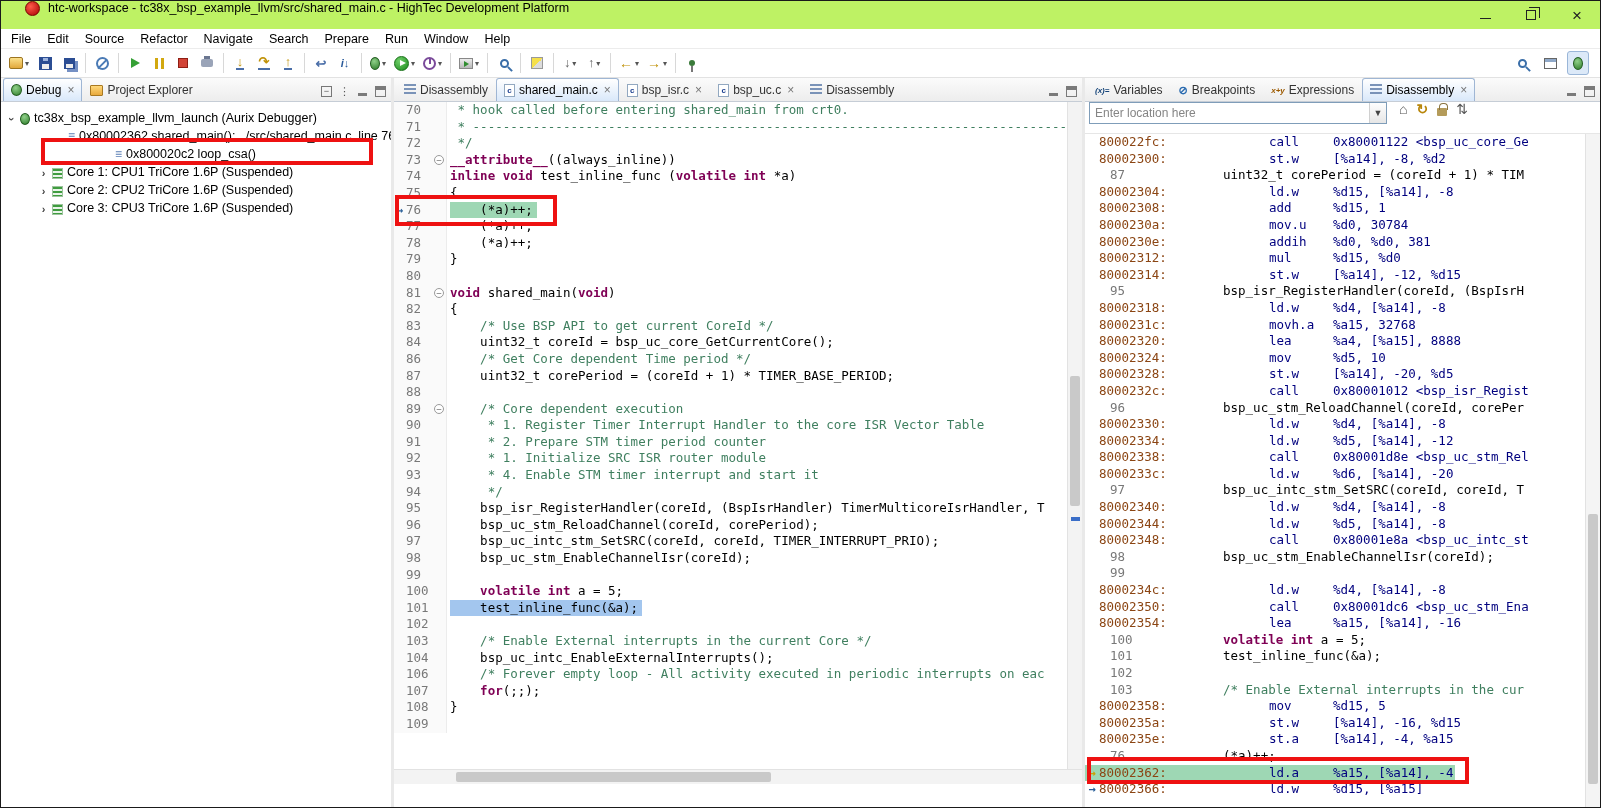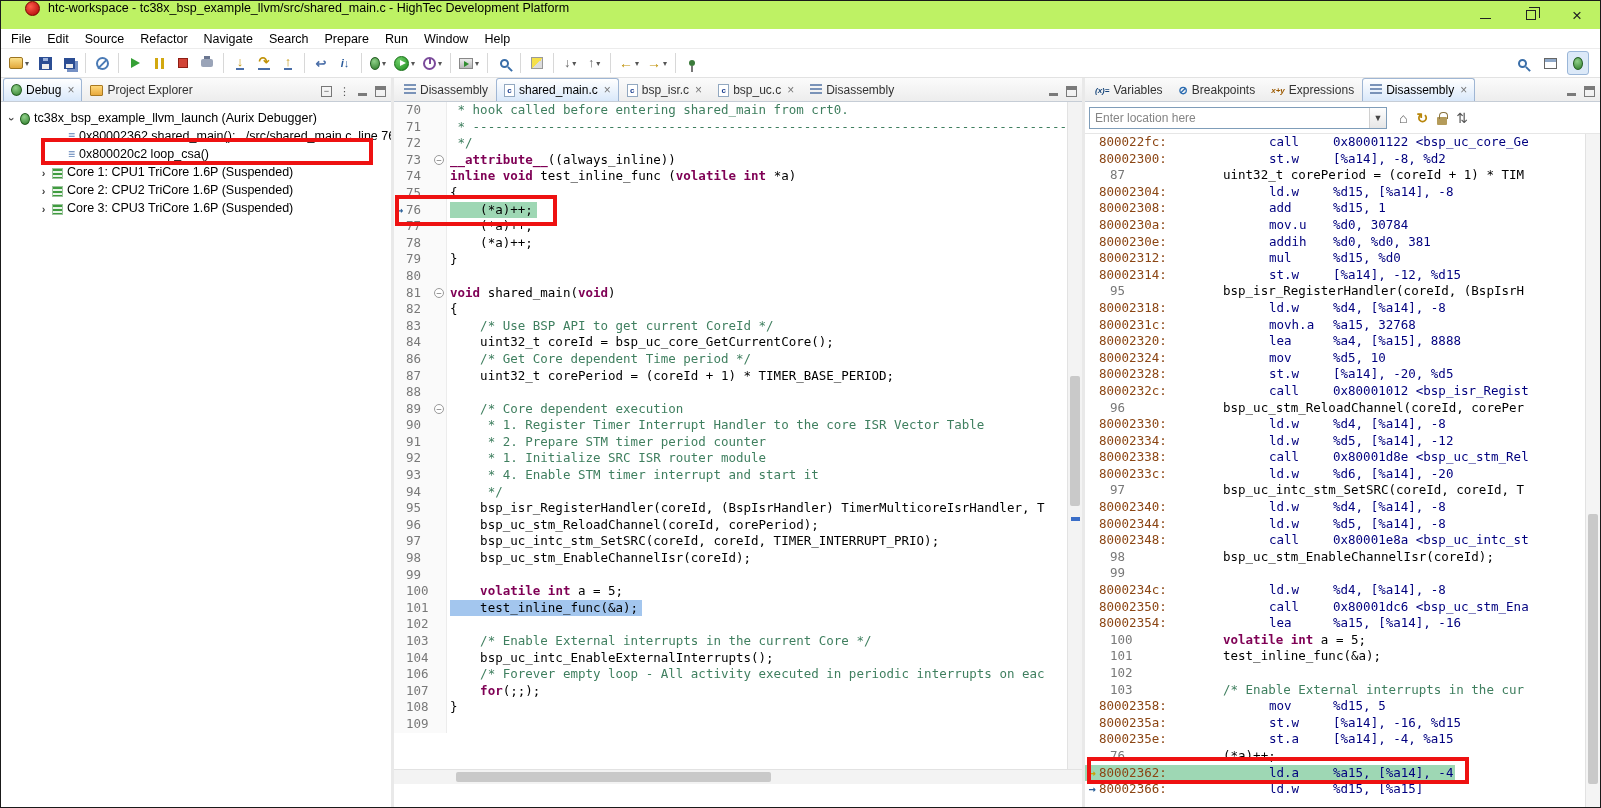--- a/index.html
+++ b/index.html
@@ -138,21 +138,21 @@
   .sc{color:var(--comment)}
   .sp{color:#000}
   .vscroll{width:15px;flex:none;background:#f3f3f3;border-left:1px solid #e2e2e2;position:relative}
   .vthumb{position:absolute;left:2px;right:2px;top:274px;height:130px;background:#c9c9c9;border-radius:2px}
   .vmark{position:absolute;left:3px;width:9px;top:415px;height:4px;background:#3a6ec8}
   .hscroll{height:15px;flex:none;background:#f3f3f3;border-top:1px solid #e2e2e2;position:relative}
   .hthumb{position:absolute;top:2px;bottom:2px;left:62px;width:315px;background:#c9c9c9;border-radius:2px}
   .center-fill{flex:1;background:#fff}
 
   
-  .rtb{height:32px;display:flex;align-items:center;background:#fff;border-bottom:1px solid #e6e6e6;flex:none}
+  .rtb{height:32px;display:flex;align-items:flex-start;background:#fff;border-bottom:1px solid #e6e6e6;flex:none}
   .combo{width:298px;height:22px;margin-left:4px;border:1px solid #7f9db9;display:flex;background:#fff}
   .combo input{border:0;outline:0;flex:1;font-size:12px;padding:0 5px;color:#222;font-family:"Liberation Sans",sans-serif}
   .combo input::placeholder{color:#858585}
   .combo-arrow{width:17px;display:flex;align-items:center;justify-content:center;color:#444;font-size:9px;
     border-left:1px solid #d0d0d0;background:linear-gradient(#fefefe,#e6e6e6)}
   .rtb-icons{display:flex;align-items:center;gap:9px;margin-left:12px}
   .pi{color:#555;font-size:14px;line-height:14px;display:inline-block;position:relative}
   .pi-home::before{content:"⌂"}
   .pi-refresh::before{content:"↻";color:#b8860b;font-weight:bold}
   .pi-sync::before{content:"⇅"}
@@ -345,21 +345,21 @@
           <div class="trow" style="padding-left: 4px;">
             <span class="twist open">›</span>
             <span class="tico ico-launch-config-icon"></span>
             <span class="tlabel">tc38x_bsp_example_llvm_launch (Aurix Debugger)</span>
           </div>
           <div class="trow" style="padding-left: 52px;">
             <span class="twist"></span>
             <span class="tico ico-stack-frame-icon"></span>
             <span class="tlabel">0x80002362 shared_main(): ../src/shared_main.c, line 76</span>
           </div>
-          <div class="trow" style="padding-left: 52px;">
+          <div class="trow" style="padding-left: 52px; margin-left: 47px;">
             <span class="twist"></span>
             <span class="tico ico-stack-frame-icon"></span>
             <span class="tlabel">0x800020c2 loop_csa()</span>
           </div>
           <div class="trow" style="padding-left: 36px;">
             <span class="twist">›</span>
             <span class="tico ico-core-icon"></span>
             <span class="tlabel">Core 1: CPU1 TriCore 1.6P (Suspended)</span>
           </div>
           <div class="trow" style="padding-left: 36px;">

